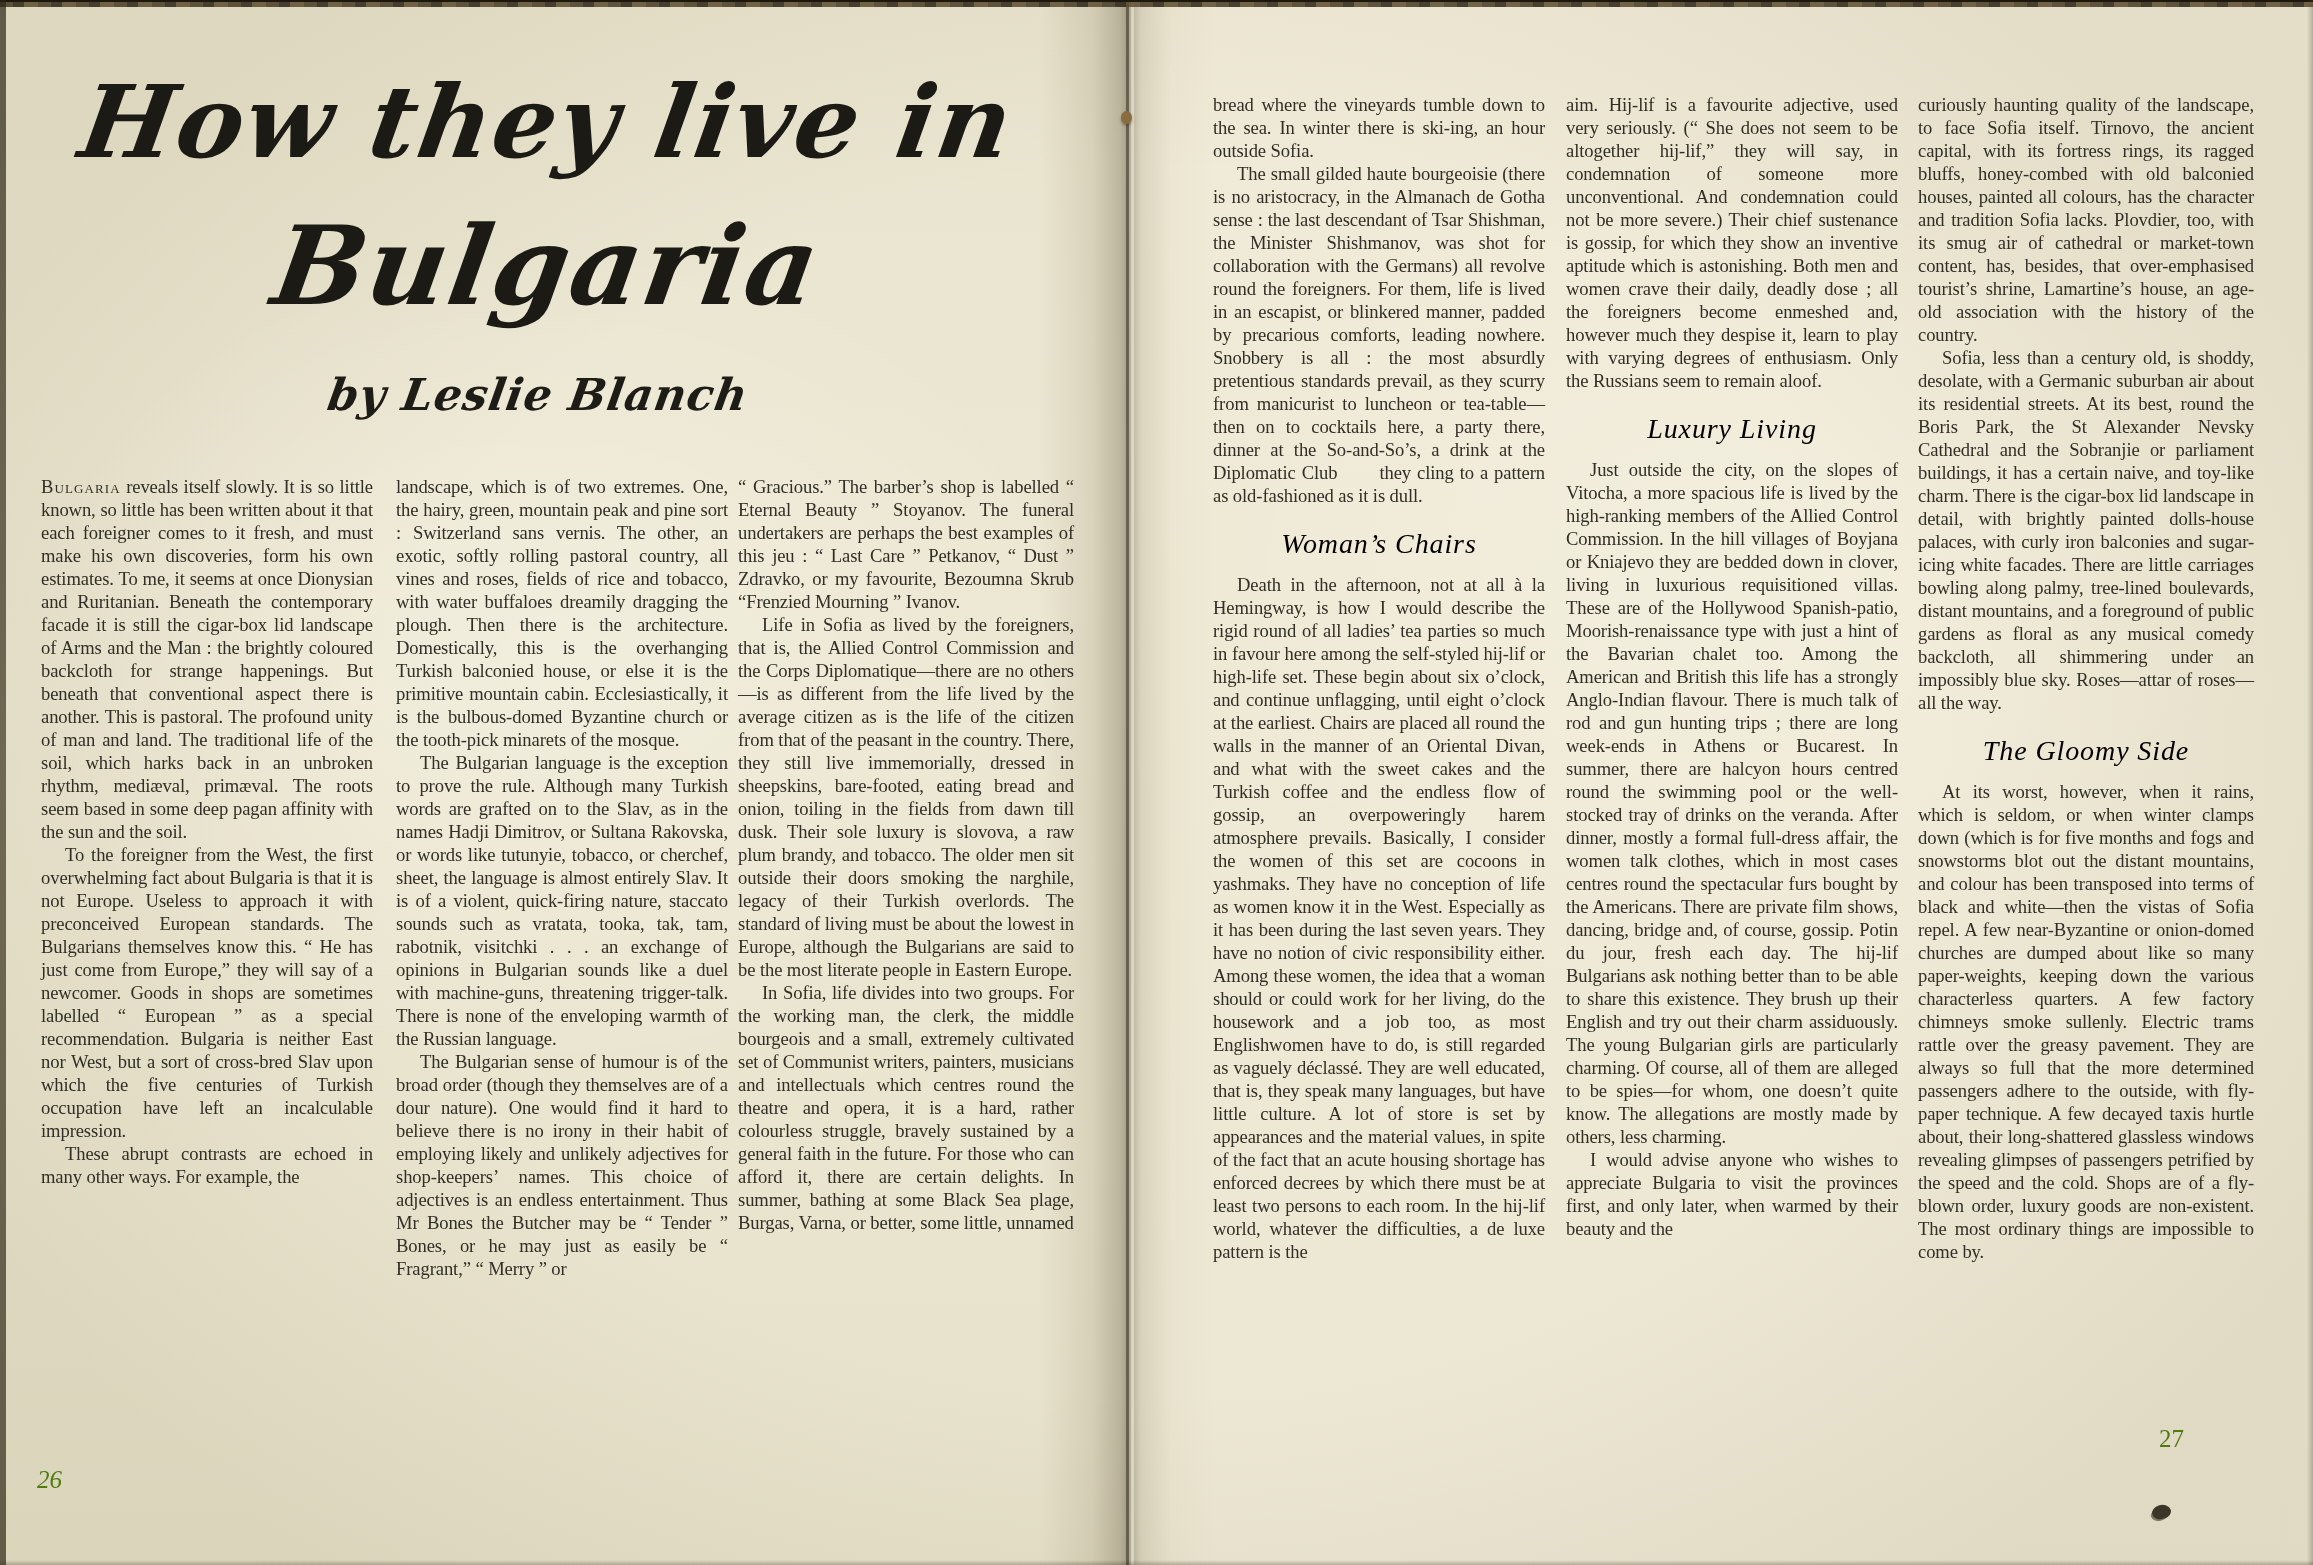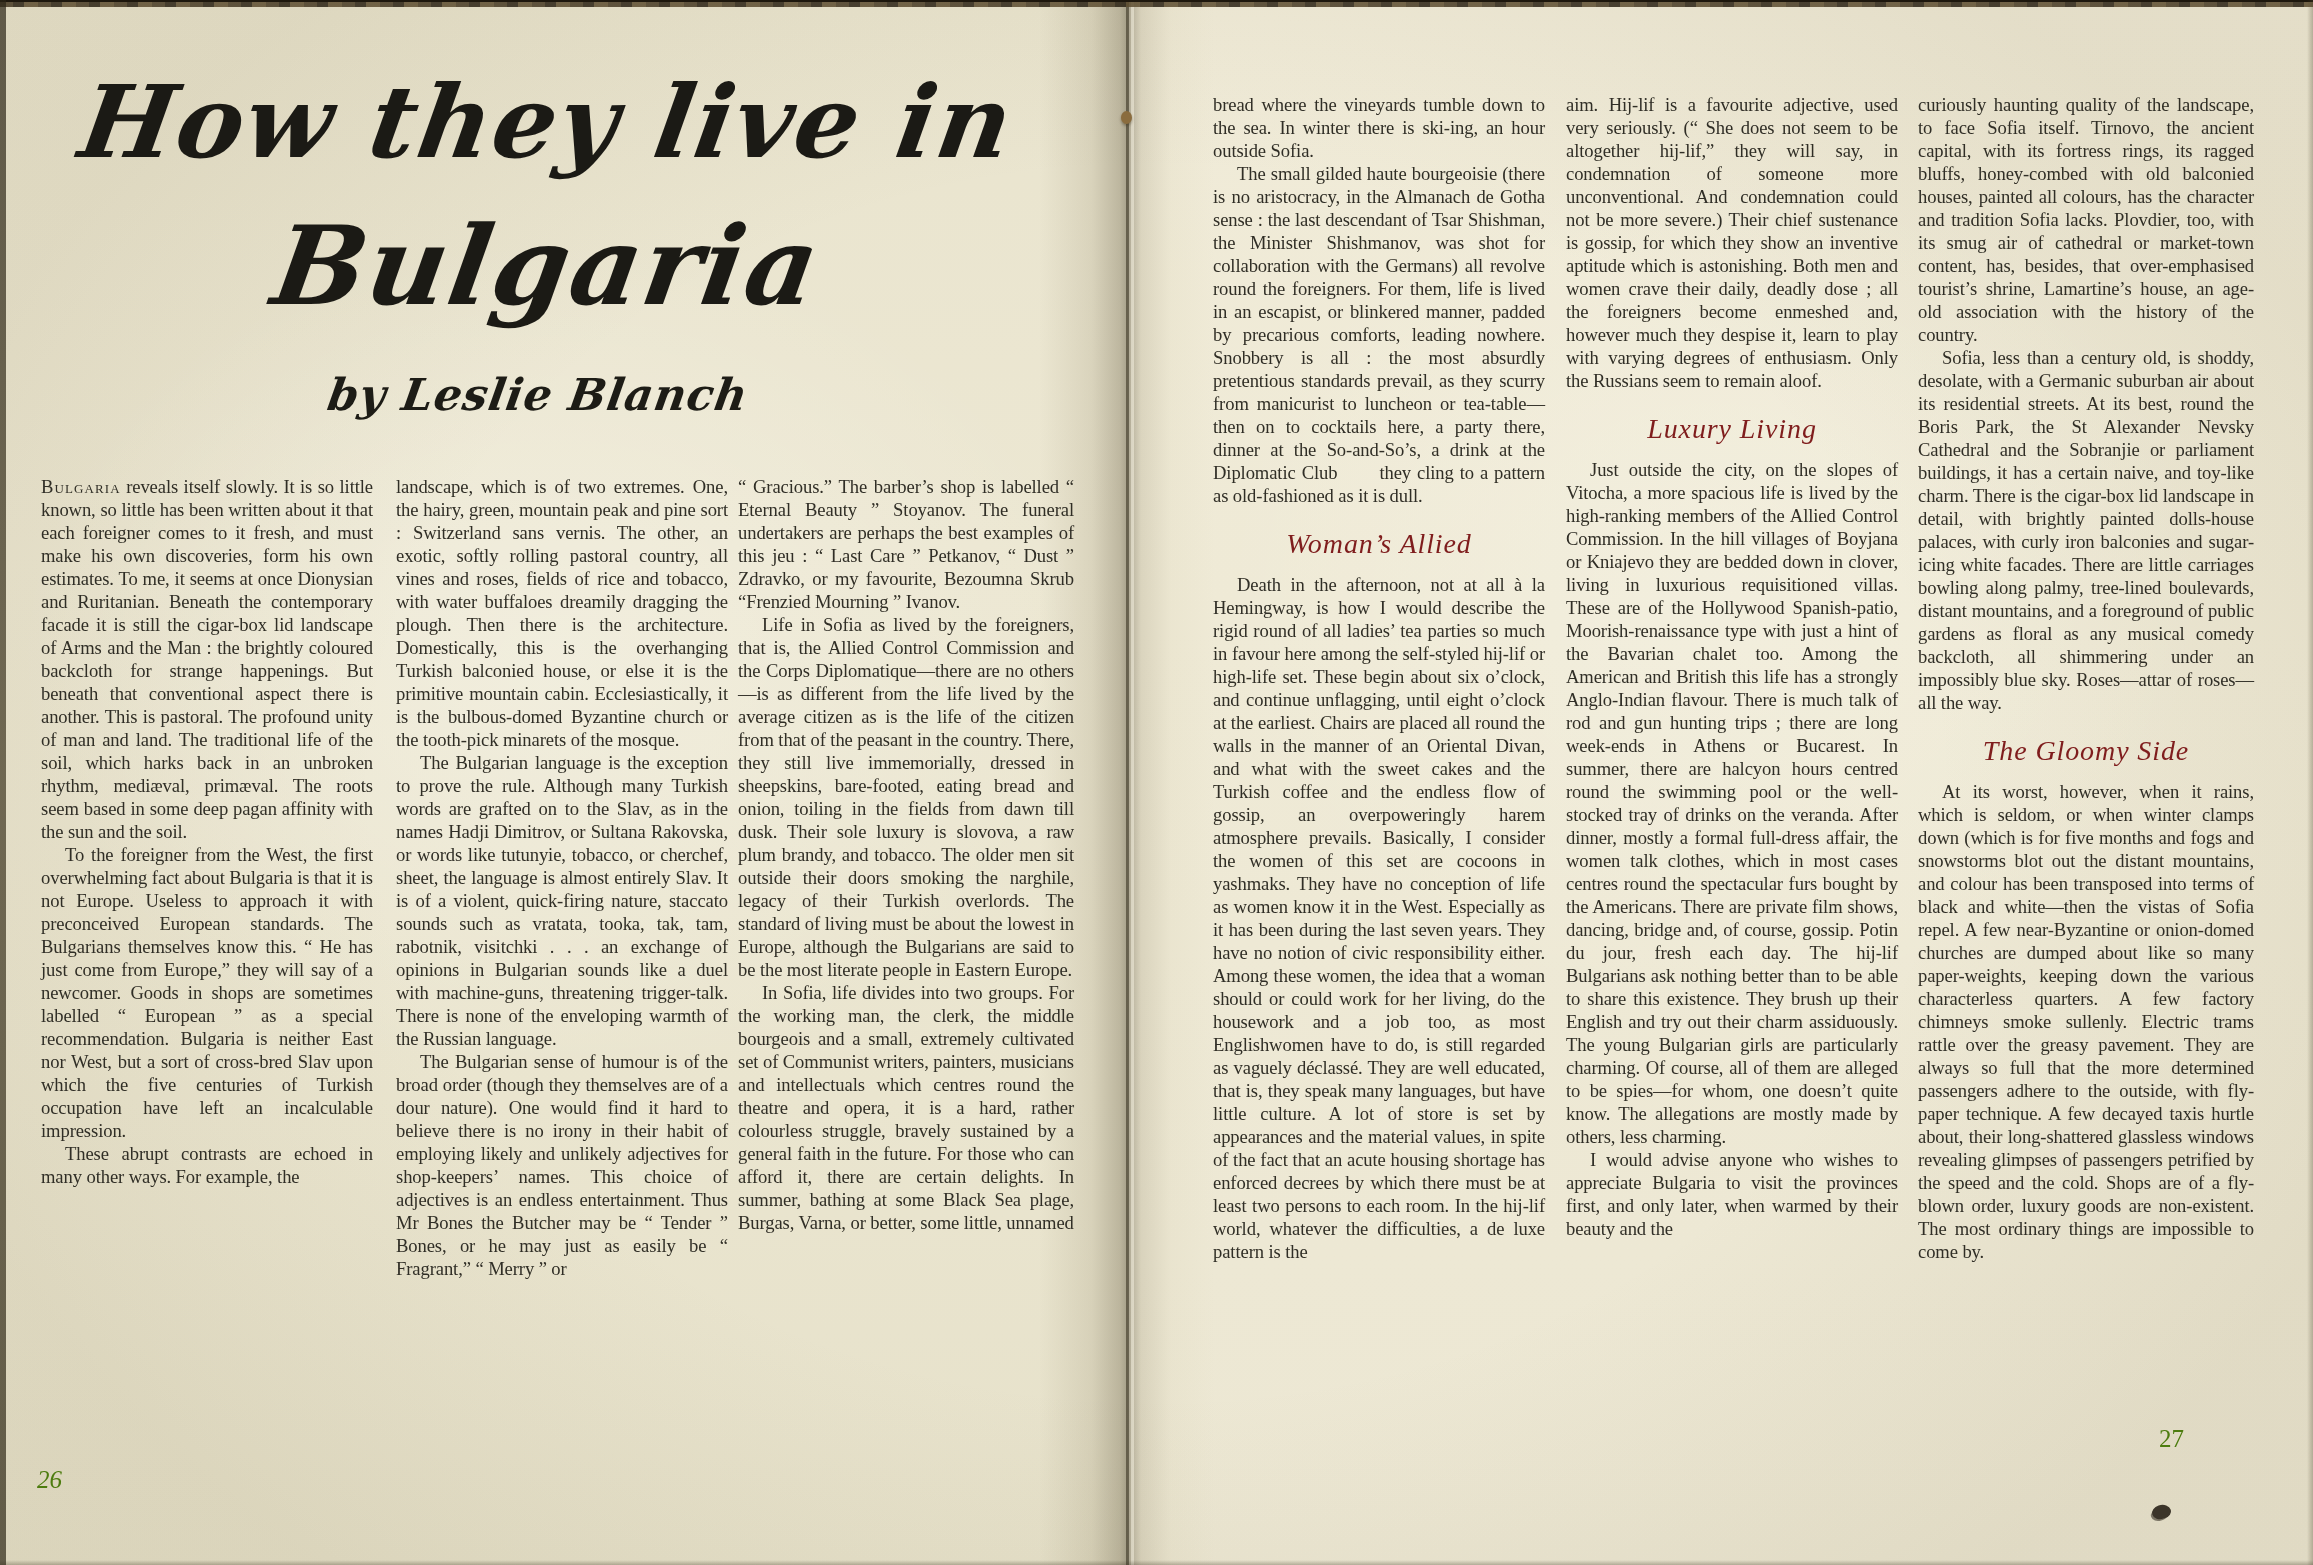--- a/index.html
+++ b/index.html
@@ -71,21 +71,21 @@
   .col {
     position: absolute; text-align: justify;
     font-size: 18.6px; line-height: 23px; letter-spacing: -0.1px;
     color: #302e26;
   }
   .col p { margin: 0; text-indent: 24px; }
   .col p.cont, .col p.first { text-indent: 0; }
   .lead-word { font-variant: small-caps; letter-spacing: 1.1px; }
   h3.section {
     font-family: "Liberation Serif", serif; font-weight: normal; font-style: italic;
-    font-size: 28px; text-align: center; margin: 25px 0 17.6px; color: #7f1d1d; letter-spacing: 0.9px;
+    font-size: 28px; text-align: center; margin: 25px 0 17.6px; color: #000000; letter-spacing: 0.9px;
     text-indent: 0;
   }
   #col-l1 { left: 41px;   top: 475px; width: 332px; }
   #col-l2 { left: 396px;  top: 475px; width: 332px; }
   #col-l3 { left: 738px;  top: 475px; width: 336px; }
   #col-r1 { left: 1213px; top: 93px; width: 332px; }
   #col-r2 { left: 1566px; top: 93px; width: 332px; }
   #col-r3 { left: 1918px; top: 93px; width: 336px; }
   .page-number { position: absolute; font-size: 25px; color: #4d7c0f; }
   #pn-left  { left: 37px;   top: 1466px; font-style: italic; }
@@ -132,21 +132,21 @@
 
   <div class="col" id="col-l3">
     <p class="cont">“ Gracious.” The barber’s shop is labelled “ Eternal Beauty ” Stoyanov. The funeral undertakers are perhaps the best examples of this jeu : “ Last Care ” Petkanov, “ Dust ” Zdravko, or my favourite, Bezoumna Skrub “Frenzied Mourning ” Ivanov.</p>
     <p>Life in Sofia as lived by the foreigners, that is, the Allied Control Commission and the Corps Diplomatique—there are no others—is as different from the life lived by the average citizen as is the life of the citizen from that of the peasant in the country. There, they still live immemorially, dressed in sheepskins, bare-footed, eating bread and onion, toiling in the fields from dawn till dusk. Their sole luxury is slovova, a raw plum brandy, and tobacco. The older men sit outside their doors smoking the narghile, legacy of their Turkish overlords. The standard of living must be about the lowest in Europe, although the Bulgarians are said to be the most literate people in Eastern Europe.</p>
     <p>In Sofia, life divides into two groups. For the working man, the clerk, the middle bourgeois and a small, extremely cultivated set of Communist writers, painters, musicians and intellectuals which centres round the theatre and opera, it is a hard, rather colourless struggle, bravely sustained by a general faith in the future. For those who can afford it, there are certain delights. In summer, bathing at some Black Sea plage, Burgas, Varna, or better, some little, unnamed</p>
   </div>
 
   <div class="col" id="col-r1">
     <p class="cont">bread where the vineyards tumble down to the sea. In winter there is ski-ing, an hour outside Sofia.</p>
     <p>The small gilded haute bourgeoisie (there is no aristocracy, in the Almanach de Gotha sense : the last descendant of Tsar Shishman, the Minister Shishmanov, was shot for collaboration with the Germans) all revolve round the foreigners. For them, life is lived in an escapist, or blinkered manner, padded by precarious comforts, leading nowhere. Snobbery is all : the most absurdly pretentious standards prevail, as they scurry from manicurist to luncheon or tea-table—then on to cocktails here, a party there, dinner at the So-and-So’s, a drink at the Diplomatic Club &nbsp;&nbsp;&nbsp;&nbsp;&nbsp; they cling to a pattern as old-fashioned as it is dull.</p>
-    <h3 class="section">Woman’s Allied</h3>
+    <h3 class="section">Woman’s Chairs</h3>
     <p>Death in the afternoon, not at all à la Hemingway, is how I would describe the rigid round of all ladies’ tea parties so much in favour here among the self-styled hij-lif or high-life set. These begin about six o’clock, and continue unflagging, until eight o’clock at the earliest. Chairs are placed all round the walls in the manner of an Oriental Divan, and what with the sweet cakes and the Turkish coffee and the endless flow of gossip, an overpoweringly harem atmosphere prevails. Basically, I consider the women of this set are cocoons in yashmaks. They have no conception of life as women know it in the West. Especially as it has been during the last seven years. They have no notion of civic responsibility either. Among these women, the idea that a woman should or could work for her living, do the housework and a job too, as most Englishwomen have to do, is still regarded as vaguely déclassé. They are well educated, that is, they speak many languages, but have little culture. A lot of store is set by appearances and the material values, in spite of the fact that an acute housing shortage has enforced decrees by which there must be at least two persons to each room. In the hij-lif world, whatever the difficulties, a de luxe pattern is the</p>
   </div>
 
   <div class="col" id="col-r2">
     <p class="cont">aim. Hij-lif is a favourite adjective, used very seriously. (“ She does not seem to be altogether hij-lif,” they will say, in condemnation of someone more unconventional. And condemnation could not be more severe.) Their chief sustenance is gossip, for which they show an inventive aptitude which is astonishing. Both men and women crave their daily, deadly dose ; all the foreigners become enmeshed and, however much they despise it, learn to play with varying degrees of enthusiasm. Only the Russians seem to remain aloof.</p>
     <h3 class="section">Luxury Living</h3>
     <p>Just outside the city, on the slopes of Vitocha, a more spacious life is lived by the high-ranking members of the Allied Control Commission. In the hill villages of Boyjana or Kniajevo they are bedded down in clover, living in luxurious requisitioned villas. These are of the Hollywood Spanish-patio, Moorish-renaissance type with just a hint of the Bavarian chalet too. Among the American and British this life has a strongly Anglo-Indian flavour. There is much talk of rod and gun hunting trips ; there are long week-ends in Athens or Bucarest. In summer, there are halcyon hours centred round the swimming pool or the well-stocked tray of drinks on the veranda. After dinner, mostly a formal full-dress affair, the women talk clothes, which in most cases centres round the spectacular furs bought by the Americans. There are private film shows, dancing, bridge and, of course, gossip. Potin du jour, fresh each day. The hij-lif Bulgarians ask nothing better than to be able to share this existence. They brush up their English and try out their charm assiduously. The young Bulgarian girls are particularly charming. Of course, all of them are alleged to be spies—for whom, one doesn’t quite know. The allegations are mostly made by others, less charming.</p>
     <p>I would advise anyone who wishes to appreciate Bulgaria to visit the provinces first, and only later, when warmed by their beauty and the</p>
   </div>
 

